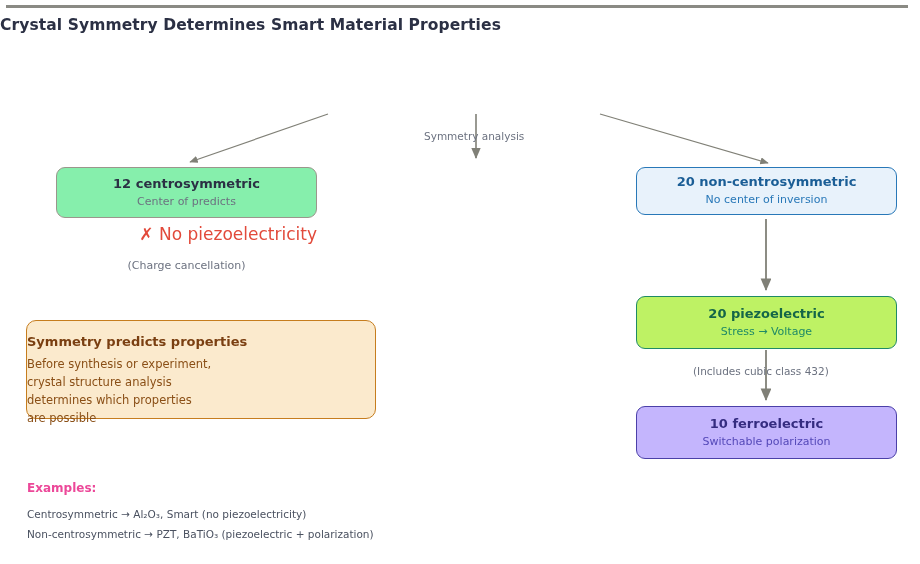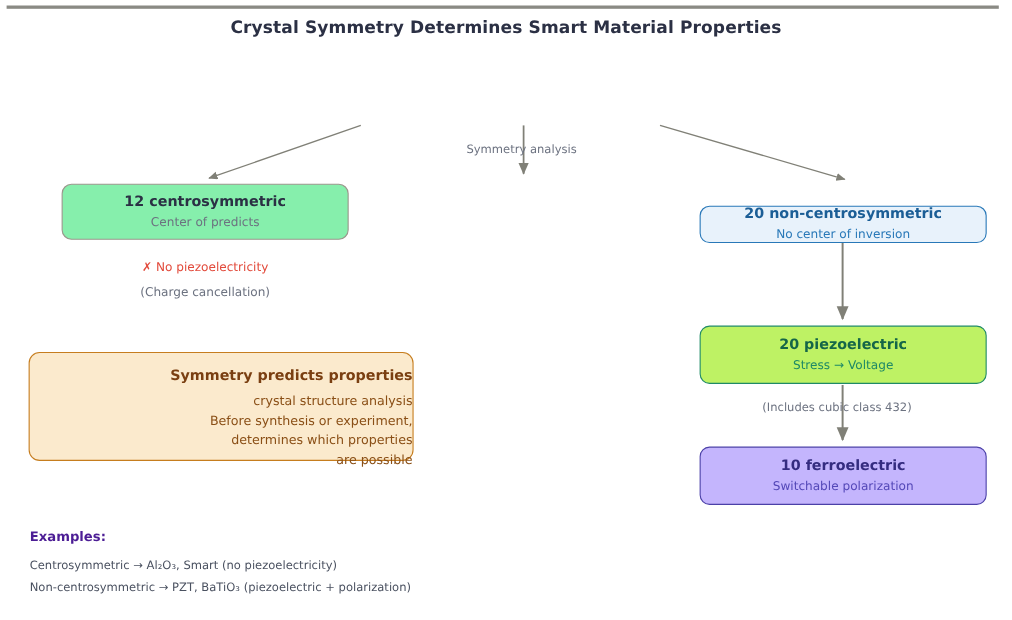--- a/index.html
+++ b/index.html
@@ -29,21 +29,20 @@
     width: 902px;
     height: 3px;
     background: #8a8a84;
   }
   
   .title {
     position: absolute;
     left: 0;
     top: 16px;
     width: 920px;
-    text-align: center;
     font-size: 15.5px;
     font-weight: bold;
     color: #2b3044;
     letter-spacing: 0.1px;
   }
   
   .node {
     position: absolute;
     box-sizing: border-box;
     border-radius: 9px;
@@ -73,24 +72,23 @@
 
   #node-centro {
     left: 56px; top: 167px; width: 261px; height: 51px;
     background: #86efac;
     border: 1.3px solid #9b968c;
   }
   #node-centro .nt { color: #2b3044; }
   #node-centro .ns { color: #6c7280; }
 
   #node-noncentro {
-    left: 636px; top: 167px; width: 261px; height: 34px;
+    left: 636px; top: 167px; width: 261px; height: 48px;
     background: #e8f2fb;
     border: 1.5px solid #2878b8;
-    margin-top: 20px;
   }
   #node-noncentro .nt { color: #1b5e96; }
   #node-noncentro .ns { color: #2878b8; }
 
   #node-piezo {
     left: 636px; top: 296px; width: 261px; height: 53px;
     background: #bef264;
     border: 1.5px solid #1f8a66;
   }
   #node-piezo .nt { color: #146648; }
@@ -107,43 +105,42 @@
   
   #callout-symmetry {
     position: absolute;
     left: 26px; top: 320px; width: 350px; height: 99px;
     box-sizing: border-box;
     background: #fbeacd;
     border: 1.4px solid #c67d1e;
     border-radius: 10px;
     display: flex;
     flex-direction: column;
-    align-items: flex-end;
+    align-items: flex-start;
     padding-top: 13px;
-    padding-left: 33px;
   }
   #callout-symmetry .co-title {
     font-size: 13px;
     font-weight: bold;
     color: #7a3f11;
     margin-bottom: 6px;
   }
   #callout-symmetry .co-line {
     font-size: 11.5px;
     color: #8a4f16;
     line-height: 18px;
     text-align: center;
   }
 
   
   .note-red {
     position: absolute;
-    left: 56px; top: 236px; width: 261px;
-    text-align: center;
-    font-size: 11px;
+    left: 56px; top: 224px; width: 261px;
+    text-align: right;
+    font-size: 17px;
     color: #e24a3b;
     line-height: 1.2;
   }
   .note-sub {
     position: absolute;
     left: 56px; top: 259px; width: 261px;
     text-align: center;
     font-size: 11px;
     color: #6c7280;
     line-height: 1.2;
@@ -162,21 +159,21 @@
   
   #examples {
     position: absolute;
     left: 27px;
     top: 481px;
     width: 600px;
   }
   #examples .ex-title {
     font-size: 12px;
     font-weight: bold;
-    color: #4c1d95;
+    color: #ec4899;
     margin-bottom: 9px;
   }
   #examples .ex-line {
     font-size: 10.5px;
     color: #4a5160;
     line-height: 20px;
     white-space: nowrap;
   }
 
   svg.arrows {
@@ -236,22 +233,22 @@
   </div>
 
   <div class="note-red">✗ No piezoelectricity</div>
   <div class="note-sub">(Charge cancellation)</div>
 
   <div class="edge-label" id="label-symmetry-analysis">Symmetry analysis</div>
   <div class="edge-label" id="label-cubic-432">(Includes cubic class 432)</div>
 
   <div id="callout-symmetry">
     <div class="co-title">Symmetry predicts properties</div>
+    <div class="co-line">Before synthesis or experiment,</div>
     <div class="co-line">crystal structure analysis</div>
-    <div class="co-line">Before synthesis or experiment,</div>
     <div class="co-line">determines which properties</div>
     <div class="co-line">are possible</div>
   </div>
 
   <div id="examples">
     <div class="ex-title">Examples:</div>
     <div class="ex-line">Centrosymmetric → Al₂O₃, Smart (no piezoelectricity)</div>
     <div class="ex-line">Non-centrosymmetric → PZT, BaTiO₃ (piezoelectric + polarization)</div>
   </div>
 

